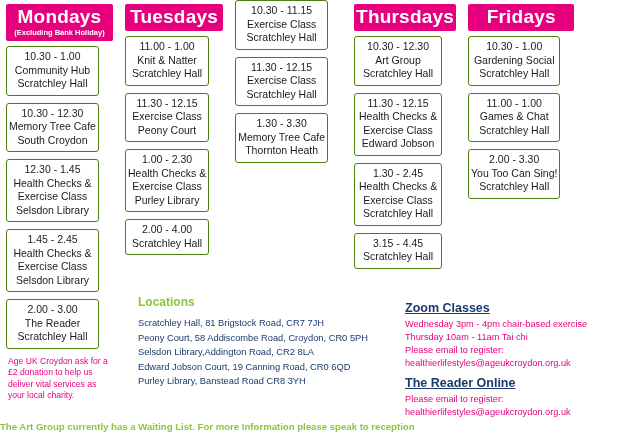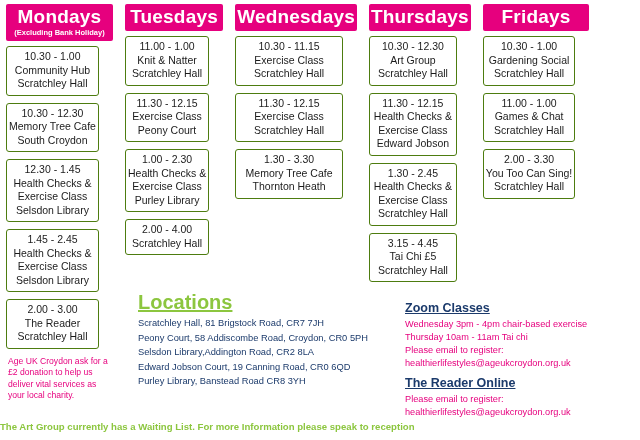--- a/index.html
+++ b/index.html
@@ -68,23 +68,22 @@
     margin: 6px 4px 0 4px;
   }
   .locations {
     position: absolute;
     left: 138px;
     top: 293px;
     width: 270px;
   }
   .loc-title {
     color: #8cc63f;
-    font-size: 20px;
-    font-weight: bold;
-    text-decoration: underline;
+    font-size: 12px;
+    font-weight: bold;
     line-height: 19px;
     margin-bottom: 4px;
   }
   .loc-line {
     color: #1b3a6b;
     font-size: 9.3px;
     line-height: 14.5px;
     white-space: nowrap;
   }
   .zoom {
@@ -183,23 +182,20 @@
           <div>Health Checks &amp;</div>
           <div>Exercise Class</div>
           <div>Purley Library</div>
         </div>
         <div class="card">
           <div>2.00 - 4.00</div>
           <div>Scratchley Hall</div>
         </div>
       </div>
       <div class="day-col">
-        <div class="day-header">
-          <div class="dname">Wednesdays</div>
-        </div>
         <div class="card">
           <div>10.30 - 11.15</div>
           <div>Exercise Class</div>
           <div>Scratchley Hall</div>
         </div>
         <div class="card">
           <div>11.30 - 12.15</div>
           <div>Exercise Class</div>
           <div>Scratchley Hall</div>
         </div>
@@ -225,21 +221,20 @@
           <div>Edward Jobson</div>
         </div>
         <div class="card">
           <div>1.30 - 2.45</div>
           <div>Health Checks &amp;</div>
           <div>Exercise Class</div>
           <div>Scratchley Hall</div>
         </div>
         <div class="card">
           <div>3.15 - 4.45</div>
-          <div>Tai Chi £5</div>
           <div>Scratchley Hall</div>
         </div>
       </div>
       <div class="day-col">
         <div class="day-header">
           <div class="dname">Fridays</div>
         </div>
         <div class="card">
           <div>10.30 - 1.00</div>
           <div>Gardening Social</div>

